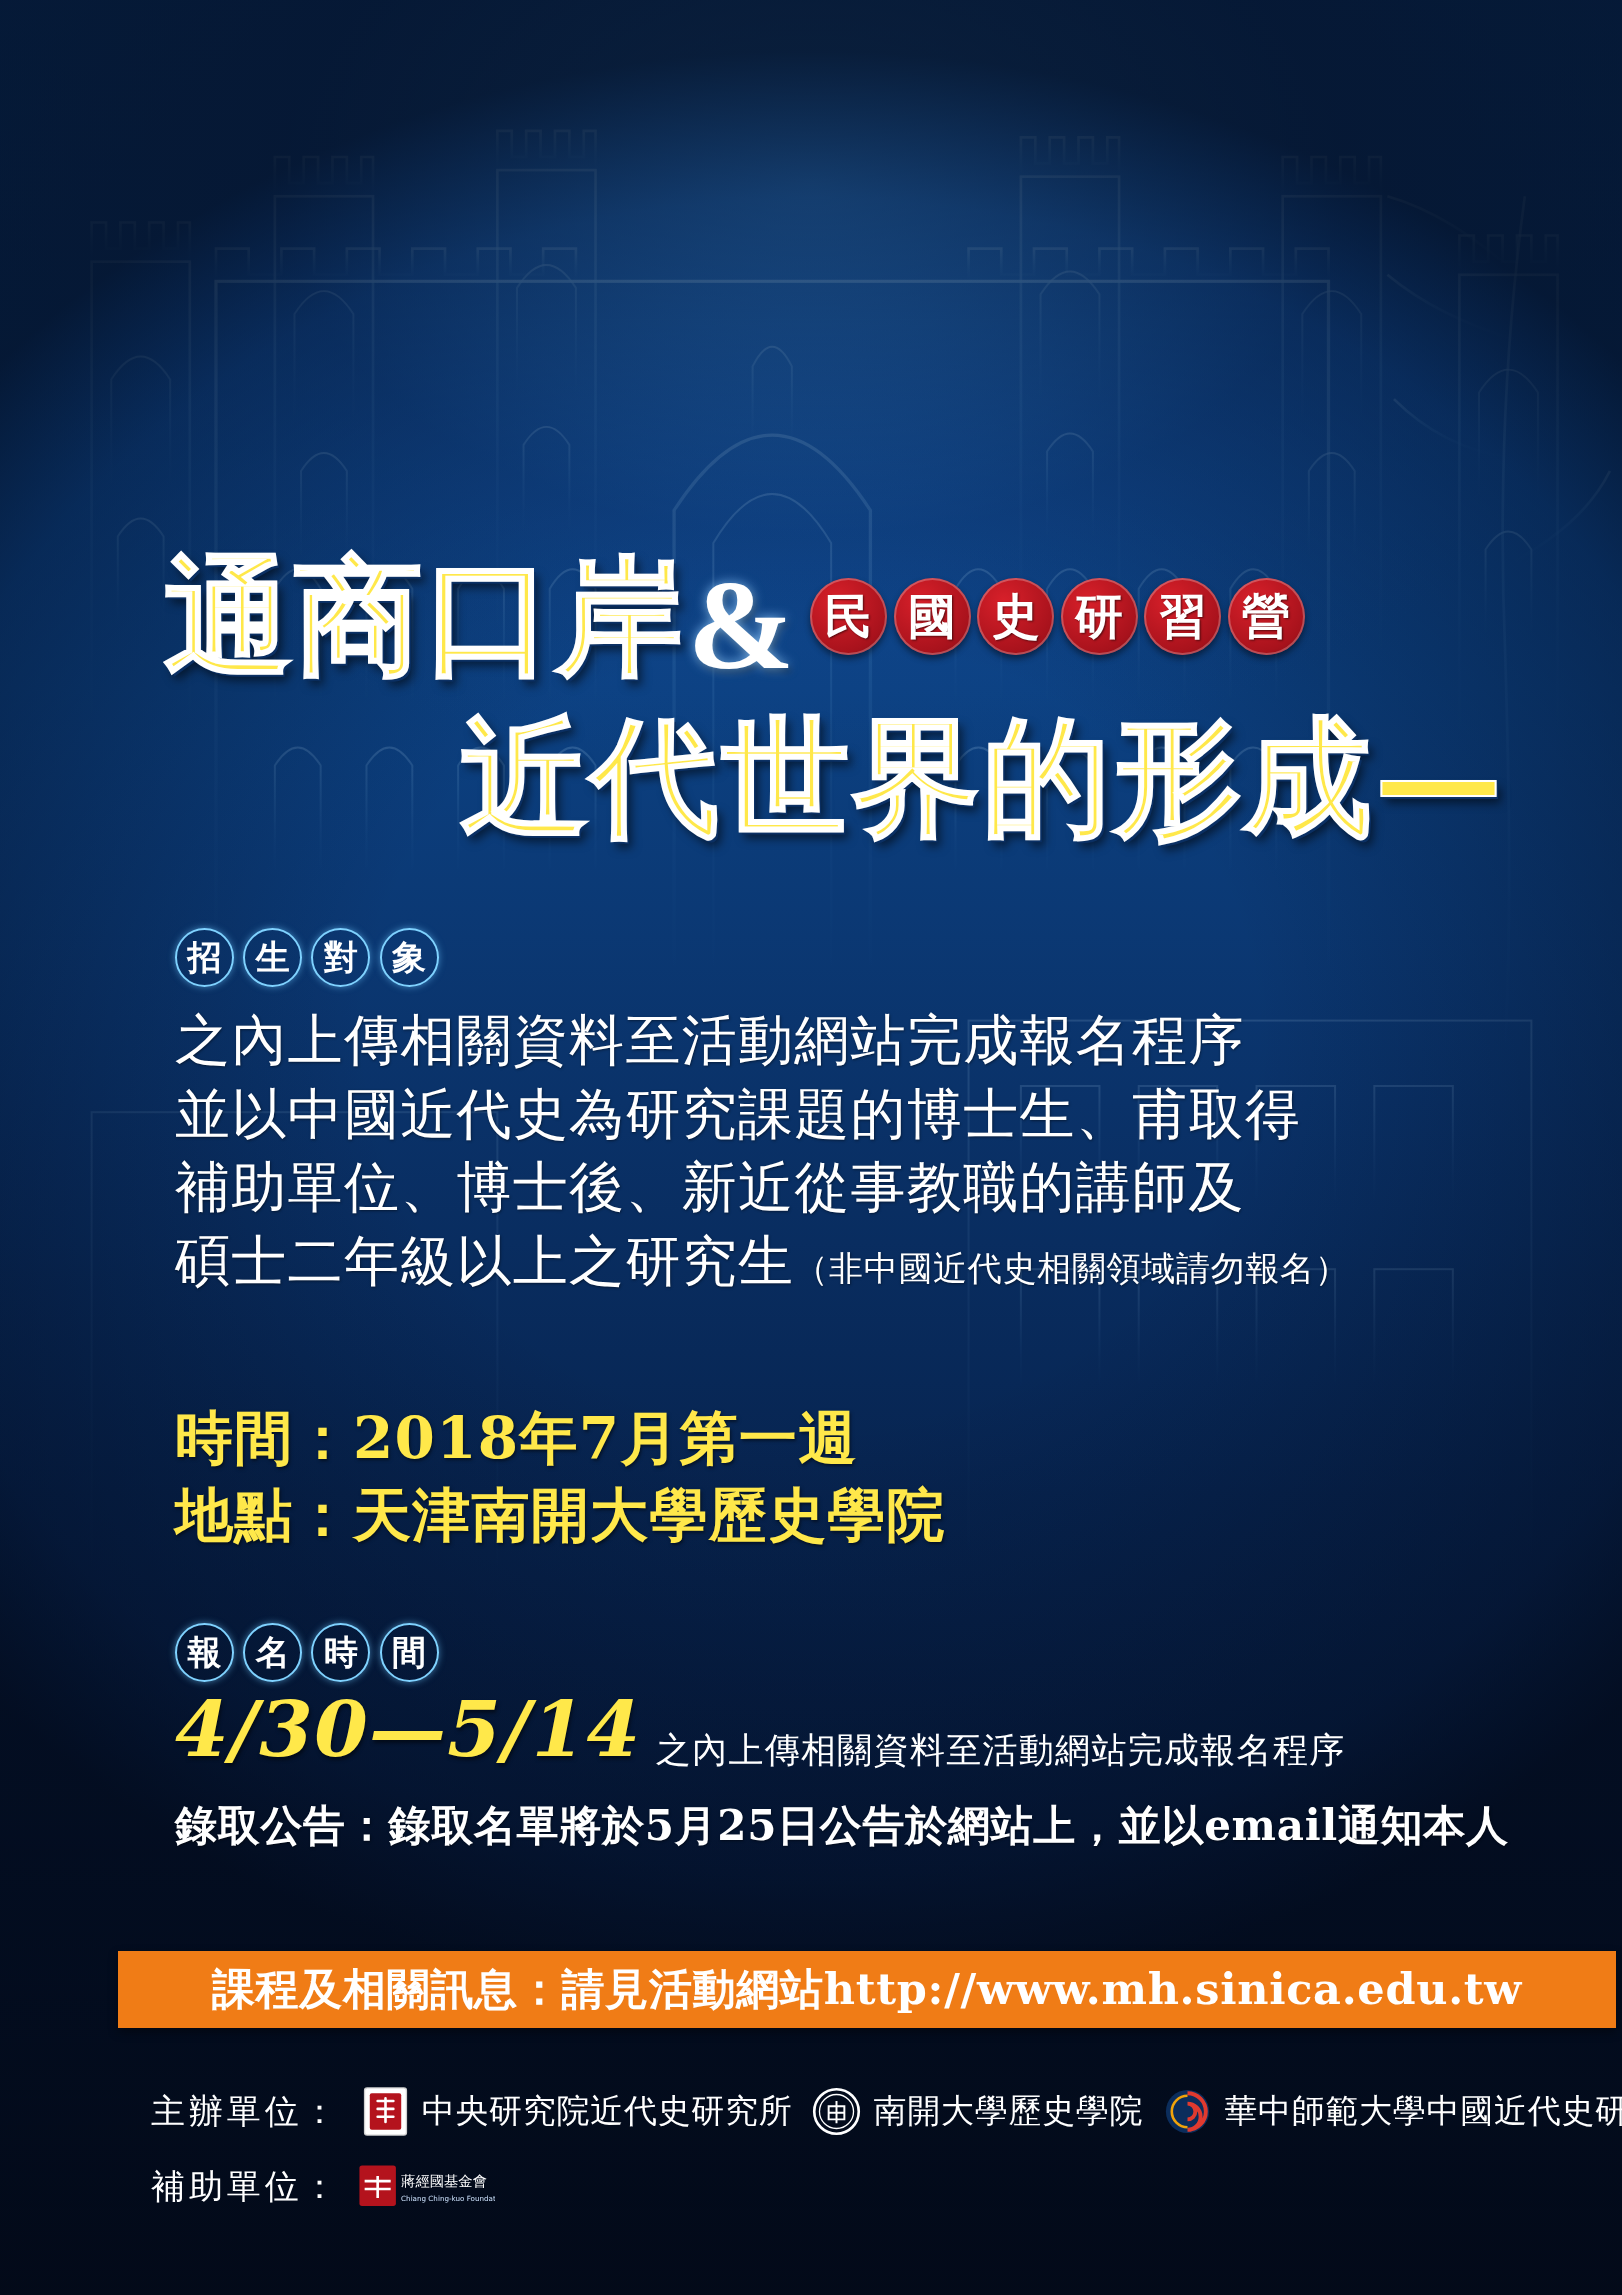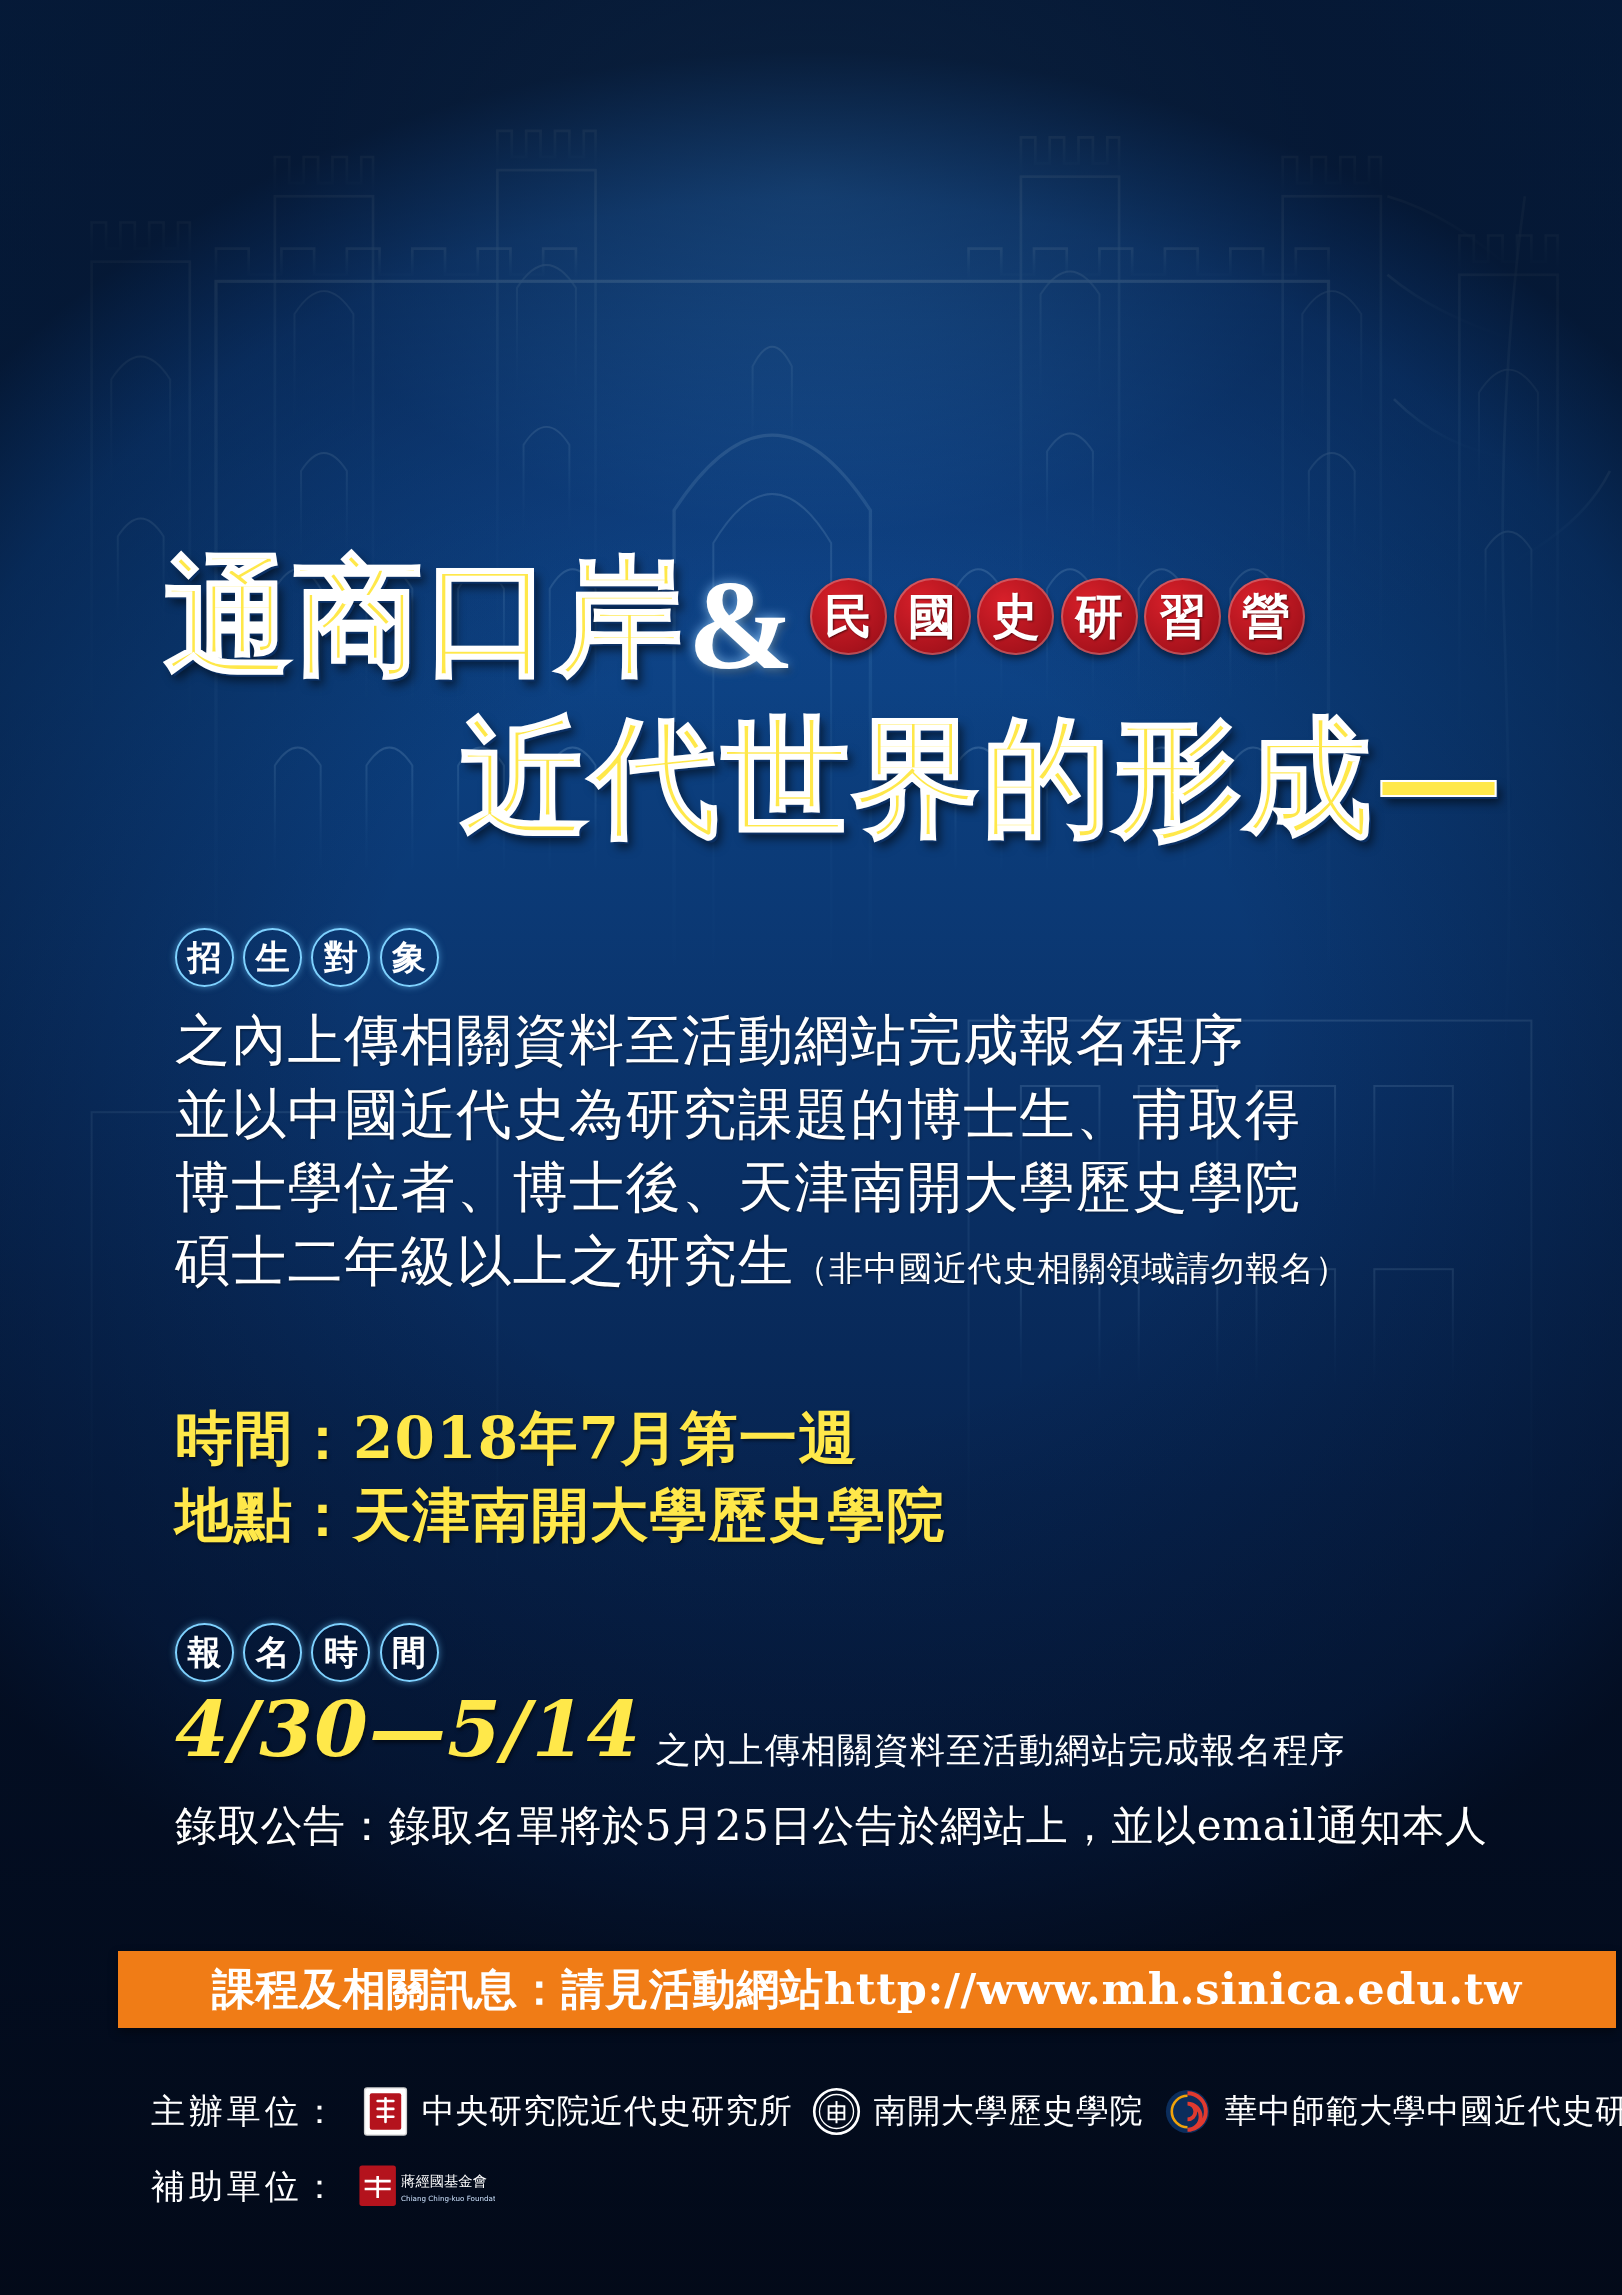--- a/index.html
+++ b/index.html
@@ -146,21 +146,21 @@
   .date-tail{
     font-family:"DejaVu Serif", serif;
     font-size:35px;
     color:#ffffff;
     margin-left:14.4px;
     letter-spacing:1.3px;
     white-space:nowrap;
   }
   .notice{
     font-family:"DejaVu Serif", serif;
-    font-weight:400;
+    font-weight:700;
     font-size:42px;
     color:#ffffff;
     margin-top:23.6px;
     letter-spacing:0.7px;
     white-space:nowrap;
     text-shadow:0.7px 1.3px 2.6px rgba(0,0,0,.45);
   }
 
   
   .url-bar{
@@ -345,21 +345,21 @@
       <div class="circ">
           <span>對</span>
         </div>
       <div class="circ">
           <span>象</span>
         </div>
     </div>
     <div class="body-lines">
       <div class="body-line">之內上傳相關資料至活動網站完成報名程序</div>
       <div class="body-line">並以中國近代史為研究課題的博士生、甫取得</div>
-      <div class="body-line">博士學位者、博士後、天津南開大學歷史學院</div>
+      <div class="body-line">補助單位、博士後、新近從事教職的講師及</div>
       <div class="body-line"><span>碩士二年級以上之研究生</span><span class="small">（非中國近代史相關領域請勿報名）</span></div>
     </div>
   </div>
 
   <div class="sect-when">
     <div class="kv">時間：2018年7月第一週</div>
     <div class="kv">地點：天津南開大學歷史學院</div>
   </div>
 
   <div class="sect-reg">

